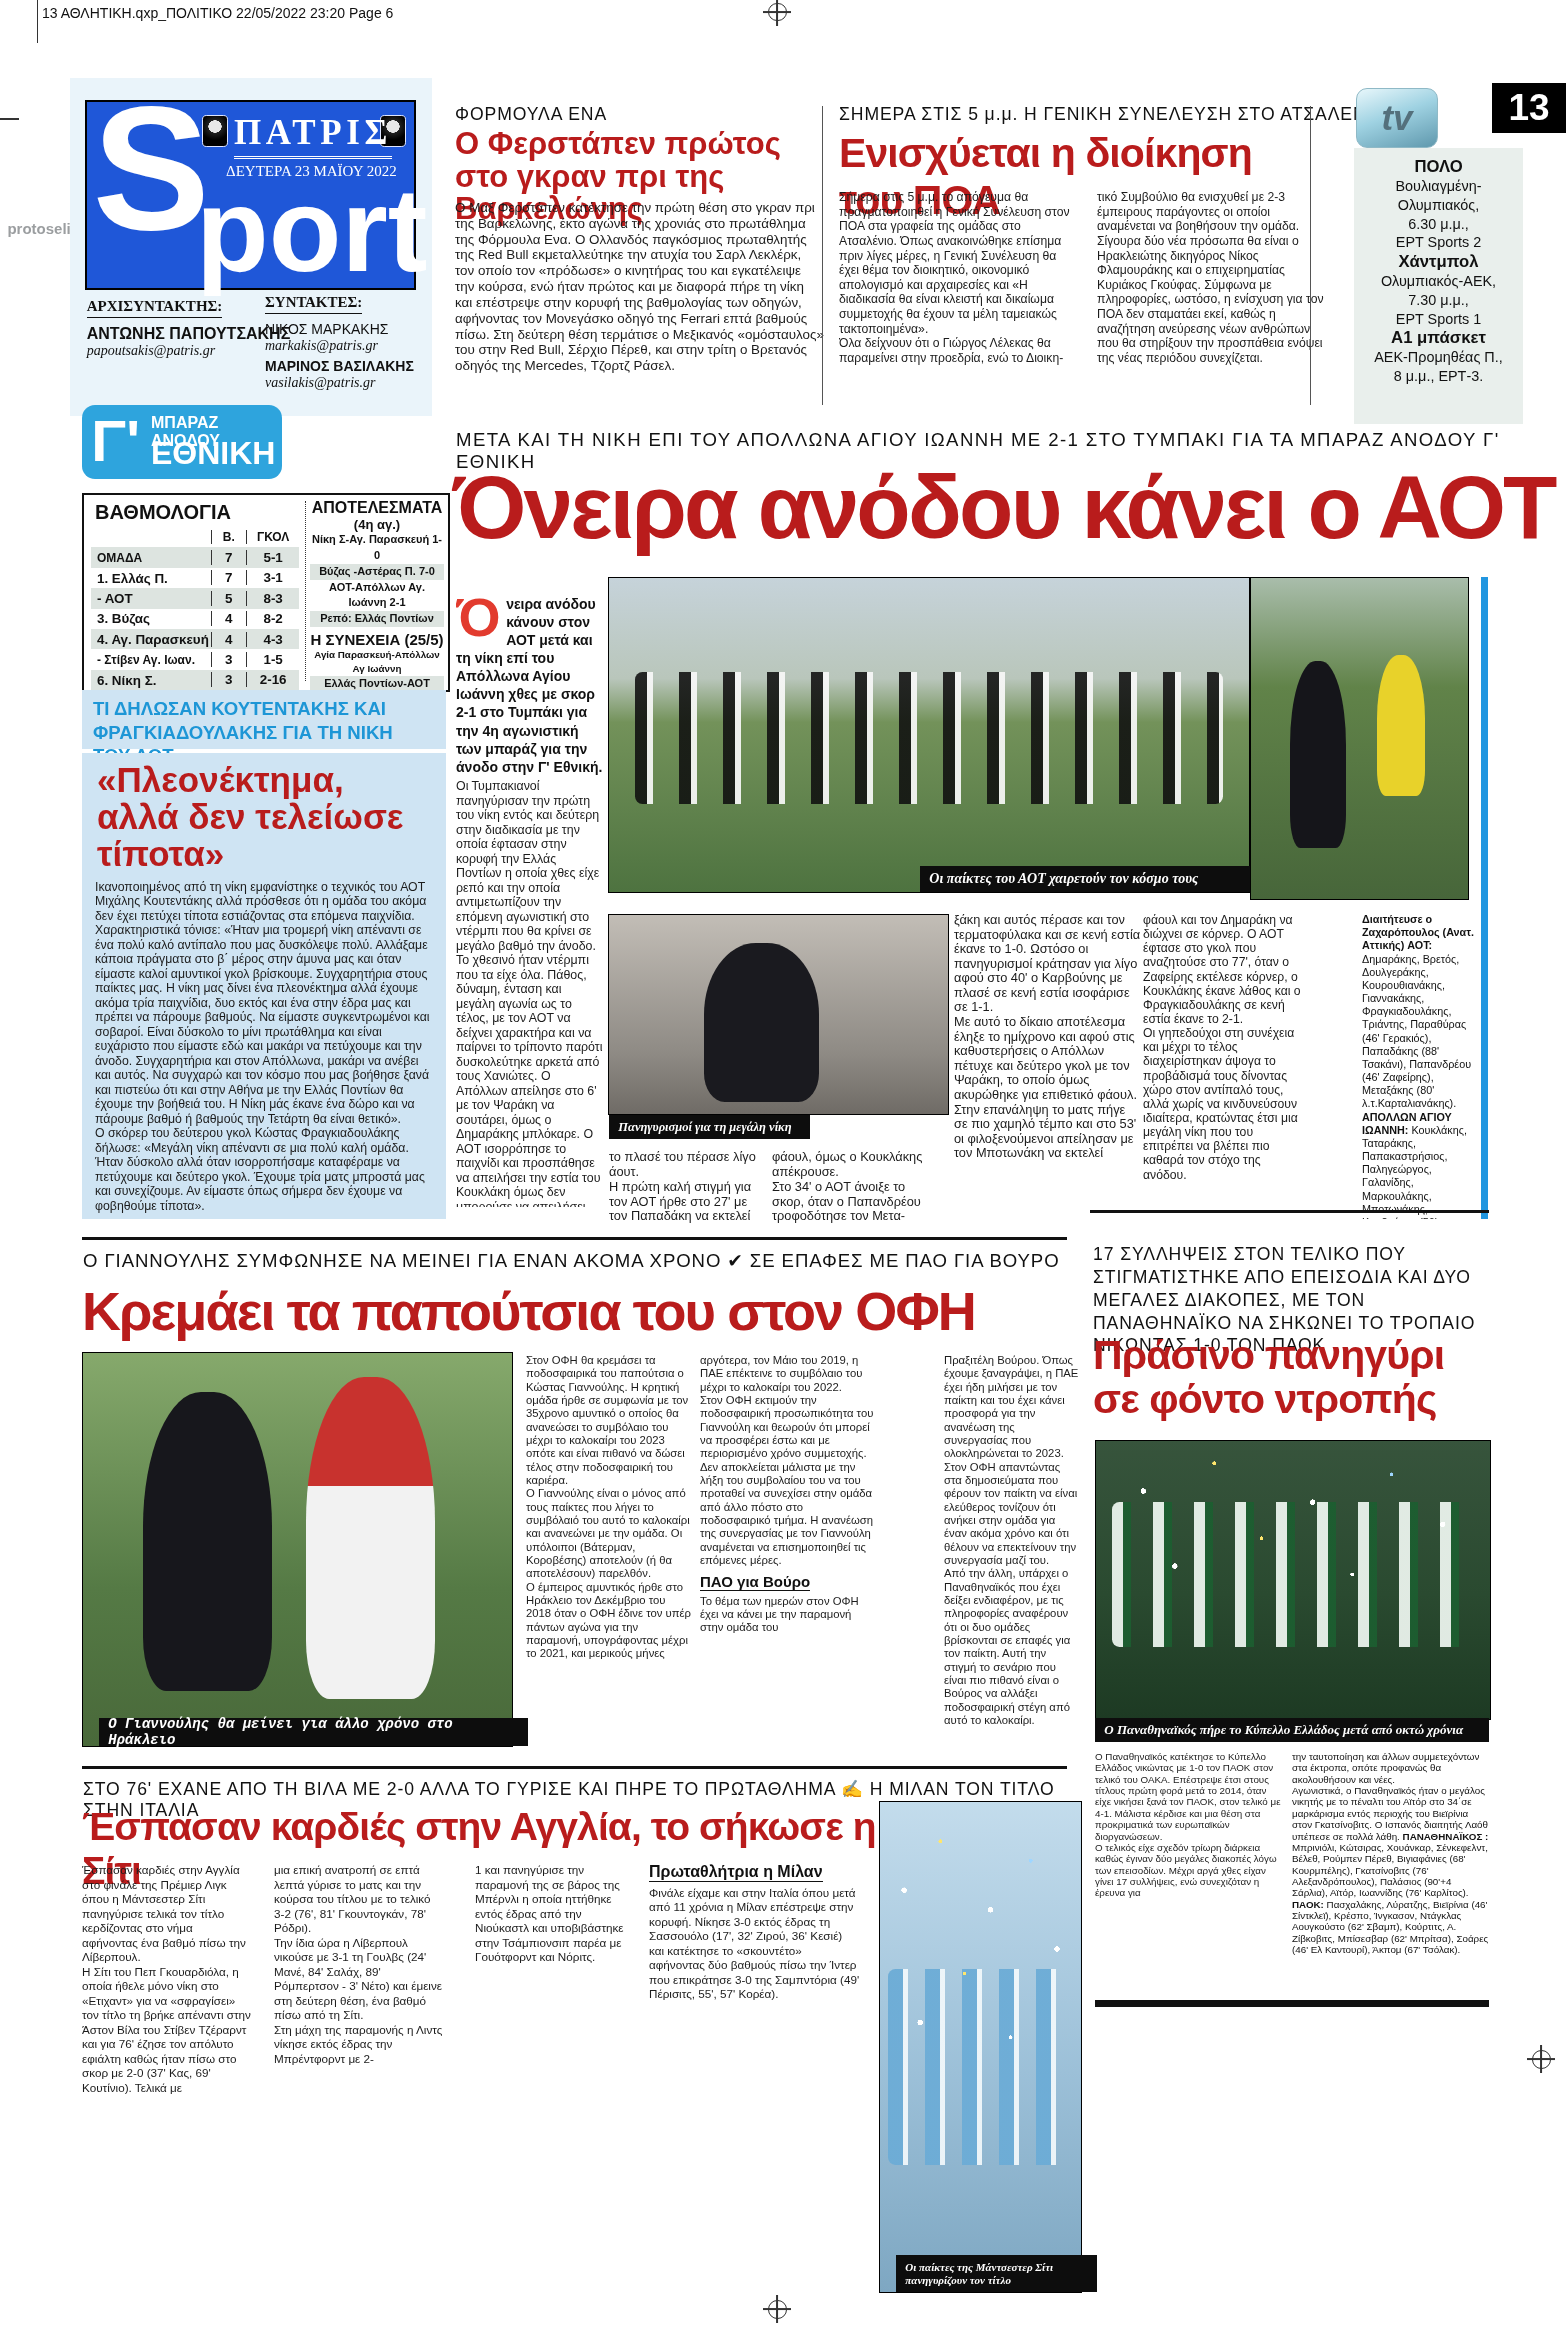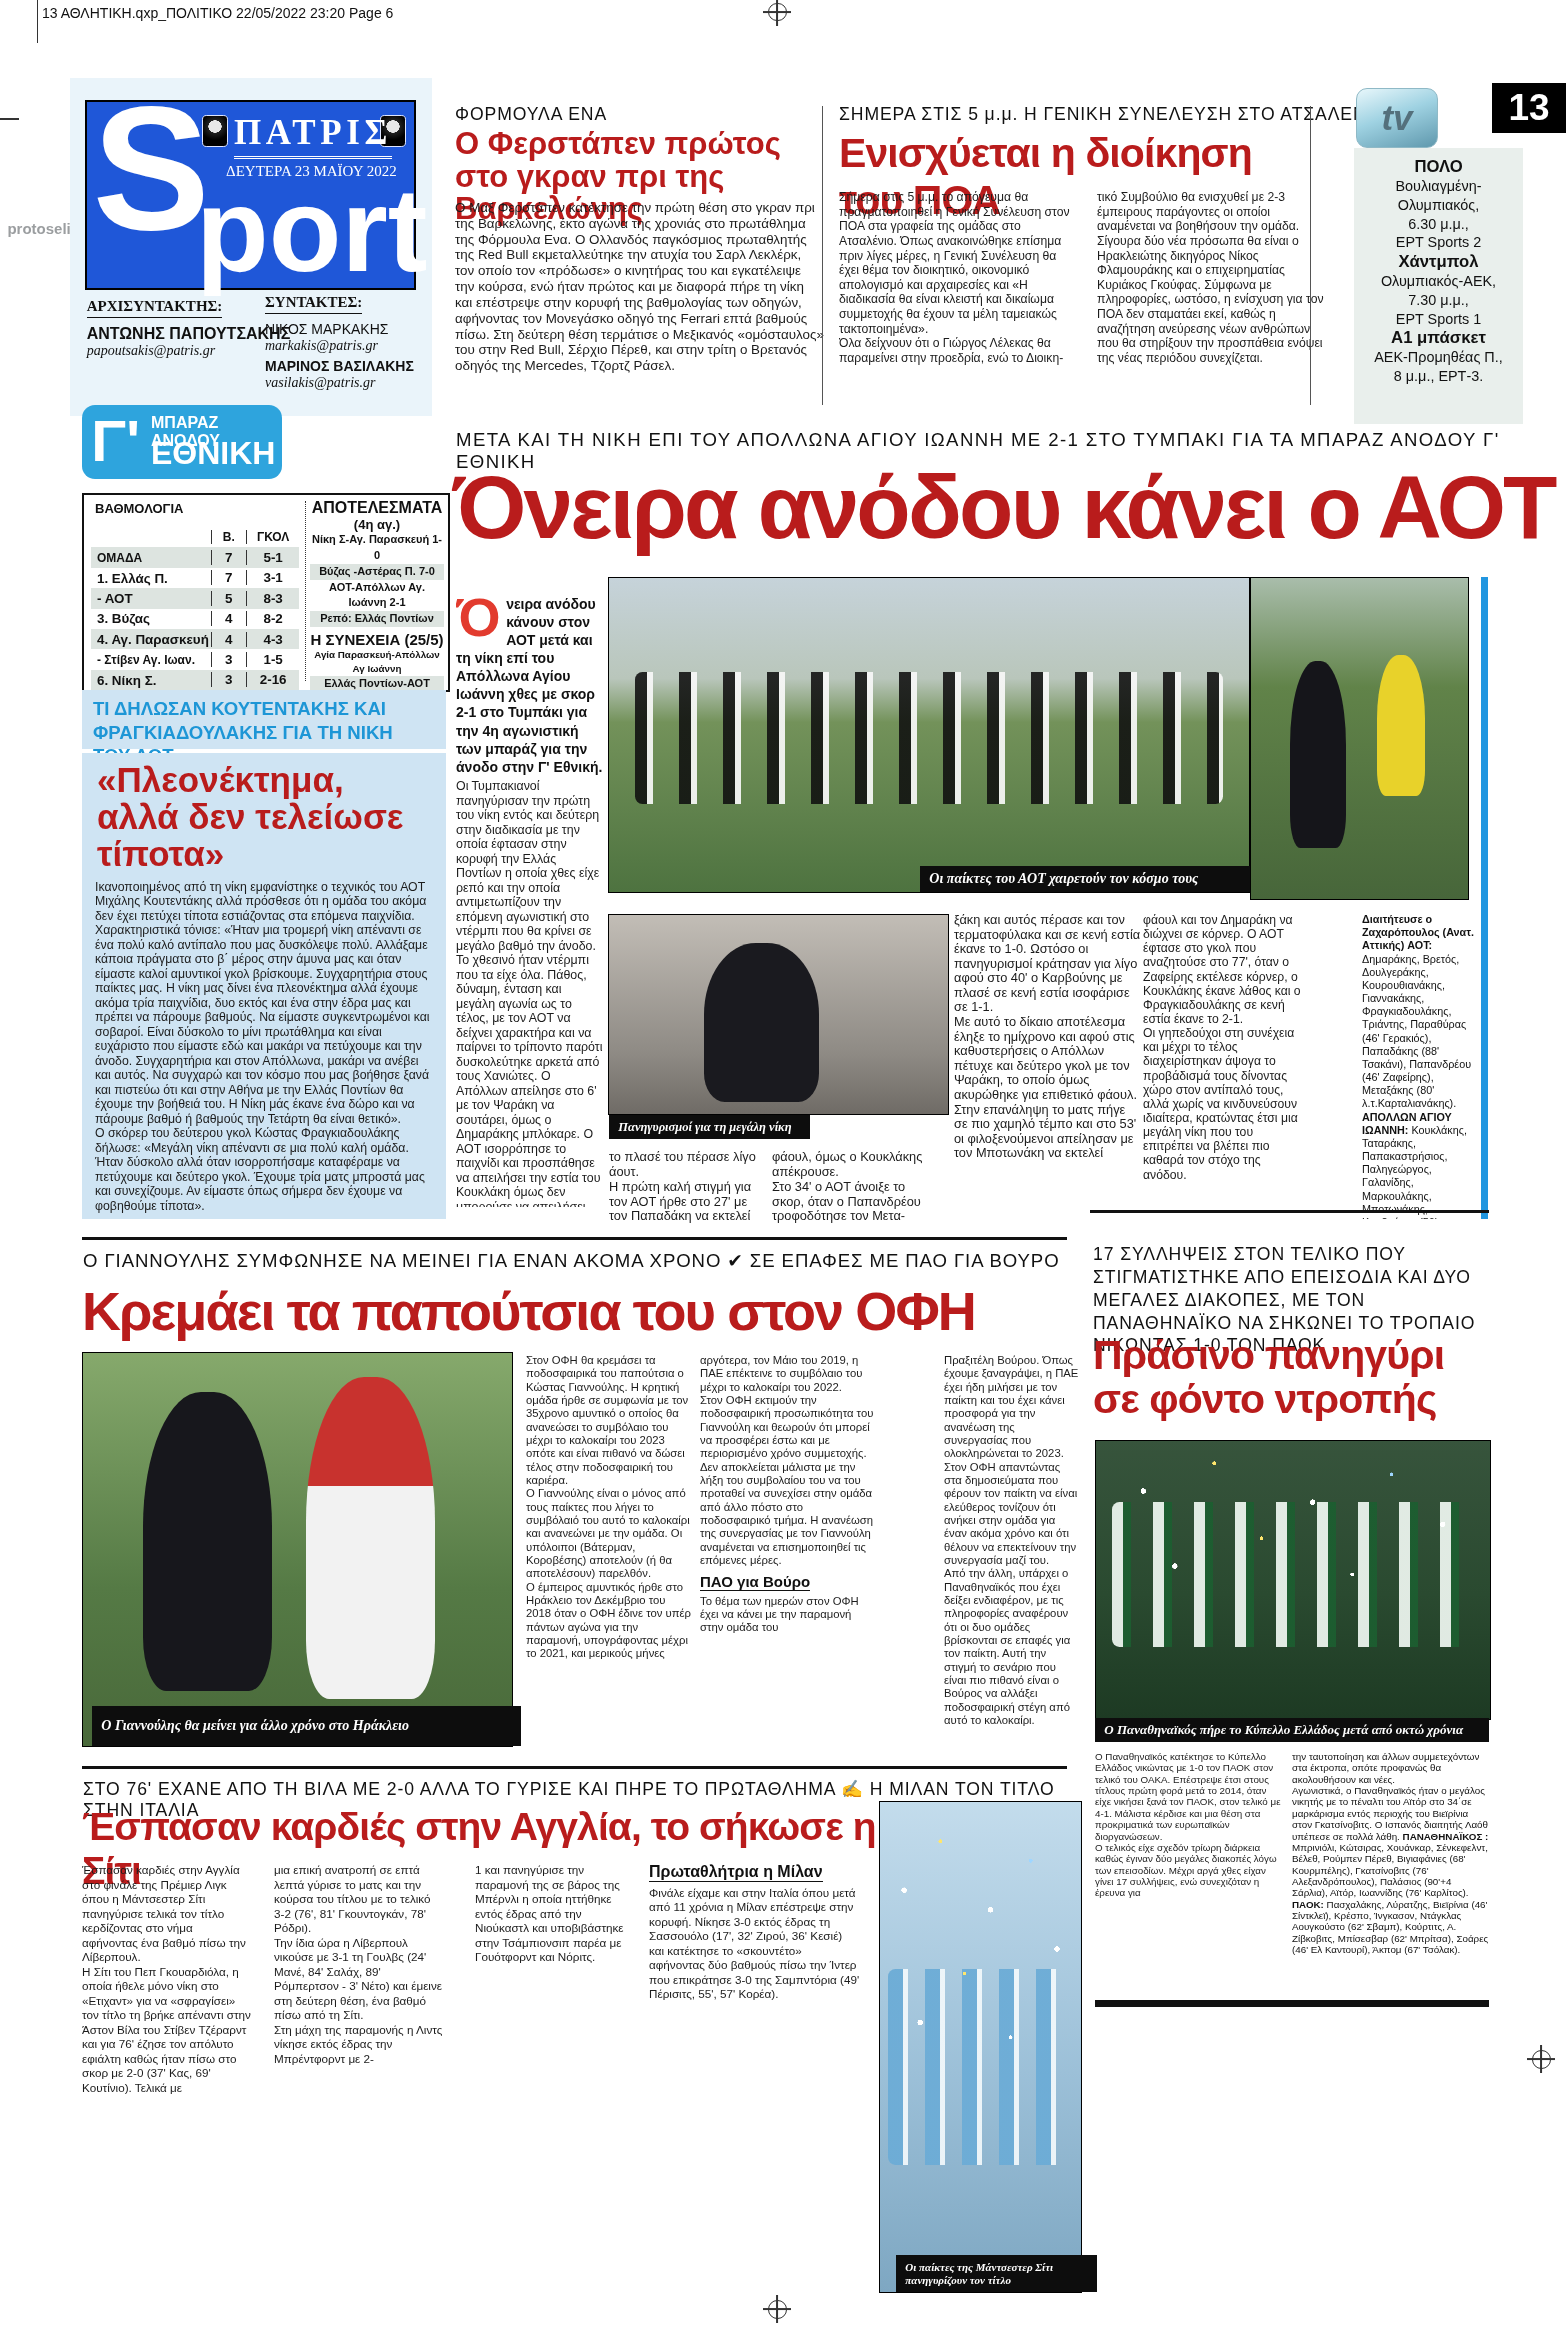--- a/index.html
+++ b/index.html
@@ -135,21 +135,21 @@
 
 <div class="abs badge" style="left:82px;top:405px;width:200px;height:74px;">
   <div class="abs" style="left:9.3px;top:1.9px;font-size:58px;font-weight:800;">Γ'</div>
   <div class="abs" style="left:69px;top:9.3px;font-size:16px;font-weight:700;">ΜΠΑΡΑΖ ΑΝΟΔΟΥ</div>
   <div class="abs" style="left:69px;top:30px;font-size:32px;font-weight:800;">ΕΘΝΙΚΗ</div>
 </div>
 <div class="abs kick" style="left:456px;top:429px;width:1076px;font-size:18.6px;letter-spacing:1.4px;">ΜΕΤΑ ΚΑΙ ΤΗ ΝΙΚΗ ΕΠΙ ΤΟΥ ΑΠΟΛΛΩΝΑ ΑΓΙΟΥ ΙΩΑΝΝΗ ΜΕ 2-1 ΣΤΟ ΤΥΜΠΑΚΙ ΓΙΑ ΤΑ ΜΠΑΡΑΖ ΑΝΟΔΟΥ Γ' ΕΘΝΙΚΗ</div>
 <div class="abs hl" style="left:453px;top:456px;width:1104px;font-size:89px;font-weight:800;letter-spacing:-2.8px;">Όνειρα ανόδου κάνει ο ΑΟΤ</div>
 
 <div class="abs stbox" style="left:82px;top:493px;width:364px;height:195px;">
-  <div class="abs" style="left:11px;top:5.6px;font-size:13px;font-weight:800;">ΒΑΘΜΟΛΟΓΙΑ</div>
+  <div class="abs" style="left:11px;top:5.6px;font-size:20px;font-weight:800;">ΒΑΘΜΟΛΟΓΙΑ</div>
   <div class="abs" style="left:7.4px;top:32px;width:208px;">
     <div class="strow sthead">
       <span class="st-c1">ΟΜΑΔΑ</span>
       <span class="st-c2">Β.</span>
       <span class="st-c3">ΓΚΟΛ</span>
     </div>
     <div class="strow">
         <span class="st-c1">1. Ελλάς Π.</span>
         <span class="st-c2">7</span>
         <span class="st-c3">5-1</span>
@@ -248,21 +248,21 @@
   <span style="font-weight:800;">ΑΠΟΛΛΩΝ ΑΓΙΟΥ ΙΩΑΝΝΗ:</span><span> Κουκλάκης, Ταταράκης, Παπακαστρήσιος, Παληγεώργος, Γαλανίδης, Μαρκουλάκης, Μποτωνάκης, Καρβούνης (56' Μπάτζιο), Ψαράκης Μ., Ψαράκης Α. (66' Ρουσάκης), Δρακάκης.</span>
 </div>
 <div class="abs bluerule" style="left:1481px;top:577px;width:6.5px;height:642px;"></div>
 
 <div class="abs hline" style="left:82px;top:1237px;width:985px;height:2.8px;"></div>
 <div class="abs kick" style="left:83px;top:1250px;width:983px;font-size:18.6px;letter-spacing:0.9px;">Ο ΓΙΑΝΝΟΥΛΗΣ ΣΥΜΦΩΝΗΣΕ ΝΑ ΜΕΙΝΕΙ ΓΙΑ ΕΝΑΝ ΑΚΟΜΑ ΧΡΟΝΟ ✔ ΣΕ ΕΠΑΦΕΣ ΜΕ ΠΑΟ ΓΙΑ ΒΟΥΡΟ</div>
 <div class="abs hl" style="left:82px;top:1280px;width:1020px;font-size:54px;font-weight:800;letter-spacing:-1.9px;">Κρεμάει τα παπούτσια του στον ΟΦΗ</div>
 <div class="abs ph ph-ofi" style="left:82px;top:1352px;width:429px;height:393px;">
   <div class="blob" style="left:14%;top:10%;width:30%;height:76%;background:#17171c;"></div>
   <div class="blob" style="left:52%;top:6%;width:30%;height:82%;background:linear-gradient(180deg,#c8322e 0 34%,#f2f2f2 34% 100%);"></div>
-  <div class="cap" style="left:9px;bottom:0;width:100%;height:40px;font-size:14px;box-sizing:border-box;">Ο Γιαννούλης θα μείνει για άλλο χρόνο στο Ηράκλειο</div>
+  <div class="cap" style="left:16px;bottom:0;width:100%;height:28px;font-size:14px;box-sizing:border-box;font-family:Liberation Mono, monospace;">Ο Γιαννούλης θα μείνει για άλλο χρόνο στο Ηράκλειο</div>
 </div>
 <div class="abs body-txt pre clip" style="left:526px;top:1354px;width:165px;height:540px;font-size:11.3px;line-height:1.18;">Στον ΟΦΗ θα κρεμάσει τα ποδοσφαιρικά του παπούτσια ο Κώστας Γιαννούλης. Η κρητική ομάδα ήρθε σε συμφωνία με τον 35χρονο αμυντικό ο οποίος θα ανανεώσει το συμβόλαιο του μέχρι το καλοκαίρι του 2023 οπότε και είναι πιθανό να δώσει τέλος στην ποδοσφαιρική του καριέρα.
 Ο Γιαννούλης είναι ο μόνος από τους παίκτες που λήγει το συμβόλαιό του αυτό το καλοκαίρι και ανανεώνει με την ομάδα. Οι υπόλοιποι (Βάτερμαν, Κοροβέσης) αποτελούν (ή θα αποτελέσουν) παρελθόν.
 Ο έμπειρος αμυντικός ήρθε στο Ηράκλειο τον Δεκέμβριο του 2018 όταν ο ΟΦΗ έδινε τον υπέρ πάντων αγώνα για την παραμονή, υπογράφοντας μέχρι το 2021, και μερικούς μήνες</div>
 <div class="abs clip" style="left:700px;top:1354px;width:174px;height:540px;">
   <div class="body-txt pre" style="font-size:11.3px;line-height:1.18;">αργότερα, τον Μάιο του 2019, η ΠΑΕ επέκτεινε το συμβόλαιο του μέχρι το καλοκαίρι του 2022.
 Στον ΟΦΗ εκτιμούν την ποδοσφαιρική προσωπικότητα του Γιαννούλη και θεωρούν ότι μπορεί να προσφέρει έστω και με περιορισμένο χρόνο συμμετοχής.
 Δεν αποκλείεται μάλιστα με την λήξη του συμβολαίου του να του προταθεί να συνεχίσει στην ομάδα από άλλο πόστο στο ποδοσφαιρικό τμήμα. Η ανανέωση της συνεργασίας με τον Γιαννούλη αναμένεται να επισημοποιηθεί τις επόμενες μέρες.</div>
   <div class="subhead" style="font-size:15px;">ΠΑΟ για Βούρο</div>
   <div class="body-txt pre" style="font-size:11.3px;line-height:1.18;">Το θέμα των ημερών στον ΟΦΗ έχει να κάνει με την παραμονή στην ομάδα του</div>

